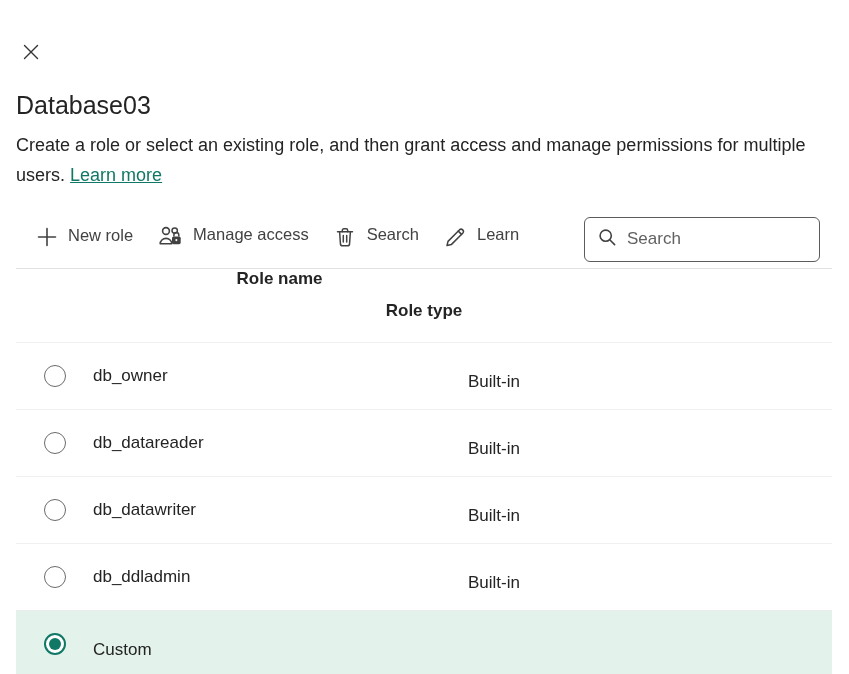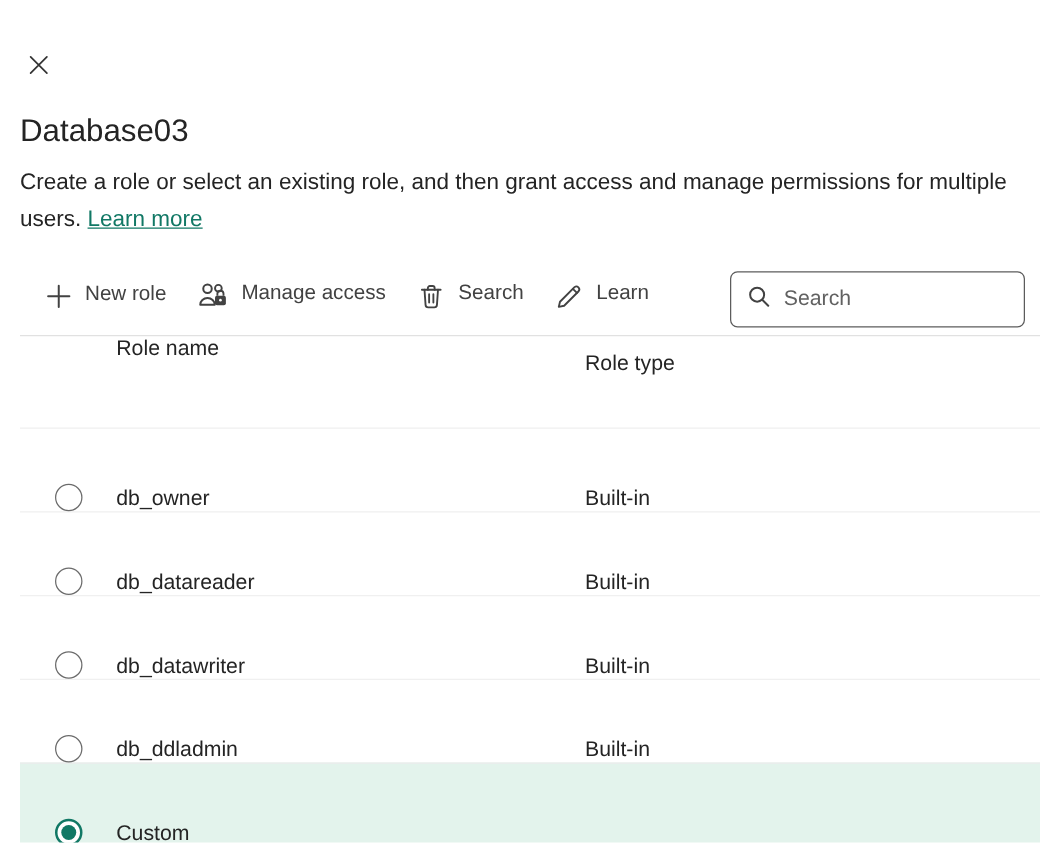--- a/index.html
+++ b/index.html
@@ -44,23 +44,23 @@
   }
   .search-box input{
     border:none;outline:none;flex:1;min-width:0;
     font-family:"Liberation Sans", sans-serif;
     font-size:17px;color:var(--text);background:transparent;
   }
   .search-box input::placeholder{color:var(--muted);}
   .toolbar-divider{margin-top:6px;height:1px;background:#e1e1e1;}
   
   .table{width:100%;}
-  .thead{display:flex;align-items:flex-start;height:73px;font-weight:400;font-size:17px;}
+  .thead{display:flex;align-items:center;height:73px;font-weight:700;font-size:17px;flex-direction:column;}
   .thead .cell{color:var(--text);}
-  .row{display:flex;align-items:flex-end;height:67px;border-top:1px solid #f0f0f0;cursor:pointer;}
+  .row{display:flex;align-items:center;height:67px;border-top:1px solid #f0f0f0;cursor:pointer;}
   .row.selected{background:var(--selected-bg);border-top-color:#ececec;}
   .cell{font-size:17px;color:var(--text);}
   .c-radio{width:77px;display:flex;justify-content:center;flex:none;}
   .c-name{width:375px;flex:none;}
   .c-type{flex:1;margin-top:12px;}
   
   .radio{
     width:22px;height:22px;border-radius:50%;
     border:1.5px solid #6b6b6b;background:#fff;
     display:inline-flex;align-items:center;justify-content:center;

